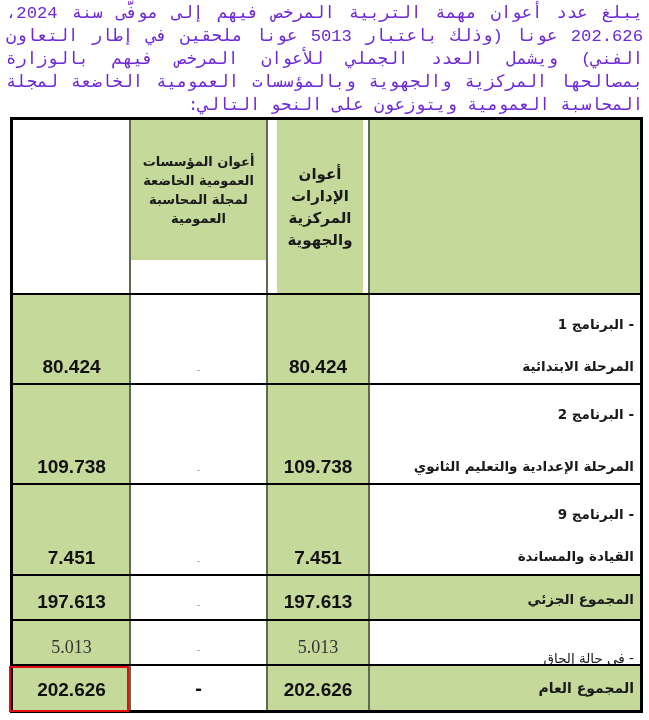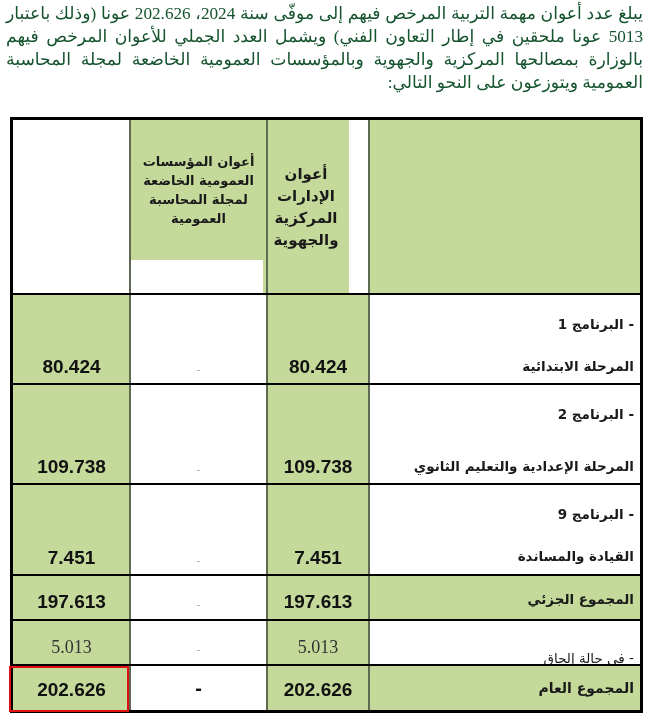--- a/index.html
+++ b/index.html
@@ -1,20 +1,20 @@
 <!DOCTYPE html>
 <html><head>
 <meta charset="utf-8">
 <style>
   html, body { margin:0; padding:0; background:#ffffff; }
   body { width:649px; height:720px; position:relative; overflow:hidden;
          font-family:"DejaVu Serif", "Liberation Serif", serif; color:#111; }
   .para { position:absolute; left:6px; top:2px; width:637px; direction:rtl;
-          text-align:justify; text-align-last:right; font-family:Liberation Serif, serif;
-          font-size:17.2px; line-height:23px; color:#14532d; }
+          text-align:justify; text-align-last:right; font-family:Liberation Mono, monospace;
+          font-size:17.2px; line-height:23px; color:#6d28d9; }
   .tbl { position:absolute; left:10px; top:117px; width:633px; height:596px;
          border:3px solid #000; box-sizing:border-box; }
   .cell { position:absolute; box-sizing:border-box; }
   .green { background:#c5d99b; }
   .white { background:#ffffff; }
   .vline { position:absolute; top:0; bottom:0; width:2px; background:#5f6a52; }
   .hline { position:absolute; left:0; right:0; height:2px; background:#000; }
   .hdr { display:flex; align-items:center; justify-content:center; text-align:center;
          direction:rtl; font-family:"DejaVu Sans","Liberation Sans",sans-serif; font-weight:bold;
          color:#1a1a1a; }
@@ -32,21 +32,21 @@
 </head>
 <body>
 
 <div class="para">يبلغ عدد أعوان مهمة التربية المرخص فيهم إلى موفّى سنة 2024، 202.626 عونا (وذلك باعتبار 5013 عونا ملحقين في إطار التعاون الفني) ويشمل العدد الجملي للأعوان المرخص فيهم بالوزارة بمصالحها المركزية والجهوية وبالمؤسسات العمومية الخاضعة لمجلة المحاسبة العمومية ويتوزعون على النحو التالي:</div>
 
 <div class="tbl">
 
   <div class="cell green hdr" style="left:117px;top:0;width:137px;height:140px;font-size:13px;line-height:19px;padding:0 6px;">
     <span>أعوان المؤسسات العمومية الخاضعة لمجلة المحاسبة العمومية</span>
   </div>
-  <div class="cell green hdr" style="left:250px;top:0;width:86px;height:174px;font-size:15px;line-height:22px;padding:0 28px;">
+  <div class="cell green hdr" style="left:264px;top:0;width:86px;height:174px;font-size:15px;line-height:22px;padding:0 28px;">
     <span>أعوان الإدارات المركزية والجهوية</span>
   </div>
   <div class="cell green" style="left:356px;top:0;right:0;height:174px;"></div>
 
   <div class="cell green" style="left:0;top:174px;width:117px;height:90px;">
     <div class="num" style="top:62px;">80.424</div>
   </div>
   <div class="cell white" style="left:117px;top:174px;width:137px;height:90px;">
     <div class="dash" style="top:70px;">-</div>
   </div>

